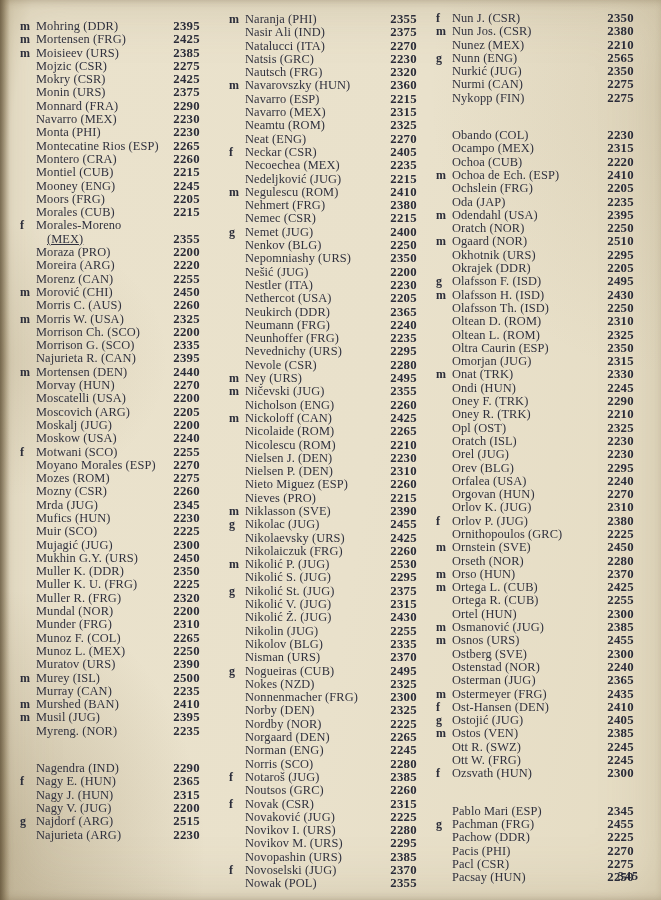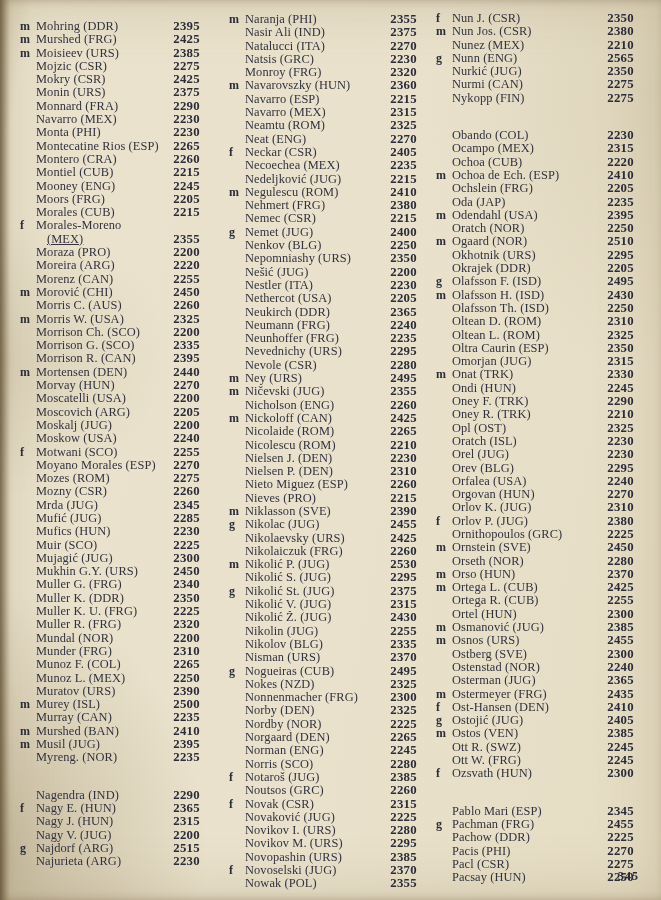--- a/index.html
+++ b/index.html
@@ -50,21 +50,21 @@
 <div class="page">
   <div class="binding-edge"></div>
   <div class="col col-1">
       <div class="row">
         <span class="prefix">m</span>
         <span class="name">Mohring (DDR)</span>
         <span class="rating">2395</span>
       </div>
       <div class="row">
         <span class="prefix">m</span>
-        <span class="name">Murshed (FRG)</span>
+        <span class="name">Mortensen (FRG)</span>
         <span class="rating">2425</span>
       </div>
       <div class="row">
         <span class="prefix">m</span>
         <span class="name">Moisieev (URS)</span>
         <span class="rating">2385</span>
       </div>
       <div class="row">
         <span class="prefix"></span>
         <span class="name">Mojzic (CSR)</span>
@@ -170,21 +170,21 @@
         <span class="name">Morrison Ch. (SCO)</span>
         <span class="rating">2200</span>
       </div>
       <div class="row">
         <span class="prefix"></span>
         <span class="name">Morrison G. (SCO)</span>
         <span class="rating">2335</span>
       </div>
       <div class="row">
         <span class="prefix"></span>
-        <span class="name">Morrison R. (CAN)</span>
+        <span class="name">Najurieta R. (CAN)</span>
         <span class="rating">2395</span>
       </div>
       <div class="row">
         <span class="prefix">m</span>
         <span class="name">Mortensen (DEN)</span>
         <span class="rating">2440</span>
       </div>
       <div class="row">
         <span class="prefix"></span>
         <span class="name">Morvay (HUN)</span>
@@ -230,47 +230,37 @@
         <span class="name">Mozny (CSR)</span>
         <span class="rating">2260</span>
       </div>
       <div class="row">
         <span class="prefix"></span>
         <span class="name">Mrda (JUG)</span>
         <span class="rating">2345</span>
       </div>
       <div class="row">
         <span class="prefix"></span>
-        <span class="name">Mufić (JUG)</span>
-        <span class="rating">2285</span>
-      </div>
-      <div class="row">
-        <span class="prefix"></span>
         <span class="name">Mufics (HUN)</span>
         <span class="rating">2230</span>
       </div>
       <div class="row">
         <span class="prefix"></span>
         <span class="name">Muir (SCO)</span>
         <span class="rating">2225</span>
       </div>
       <div class="row">
         <span class="prefix"></span>
         <span class="name">Mujagić (JUG)</span>
         <span class="rating">2300</span>
       </div>
       <div class="row">
         <span class="prefix"></span>
         <span class="name">Mukhin G.Y. (URS)</span>
         <span class="rating">2450</span>
-      </div>
-      <div class="row">
-        <span class="prefix"></span>
-        <span class="name">Muller G. (FRG)</span>
-        <span class="rating">2340</span>
       </div>
       <div class="row">
         <span class="prefix"></span>
         <span class="name">Muller K. (DDR)</span>
         <span class="rating">2350</span>
       </div>
       <div class="row">
         <span class="prefix"></span>
         <span class="name">Muller K. U. (FRG)</span>
         <span class="rating">2225</span>
@@ -378,21 +368,21 @@
         <span class="name">Natalucci (ITA)</span>
         <span class="rating">2270</span>
       </div>
       <div class="row">
         <span class="prefix"></span>
         <span class="name">Natsis (GRC)</span>
         <span class="rating">2230</span>
       </div>
       <div class="row">
         <span class="prefix"></span>
-        <span class="name">Monroy (FRG)</span>
+        <span class="name">Nautsch (FRG)</span>
         <span class="rating">2320</span>
       </div>
       <div class="row">
         <span class="prefix">m</span>
         <span class="name">Navarovszky (HUN)</span>
         <span class="rating">2360</span>
       </div>
       <div class="row">
         <span class="prefix"></span>
         <span class="name">Navarro (ESP)</span>

